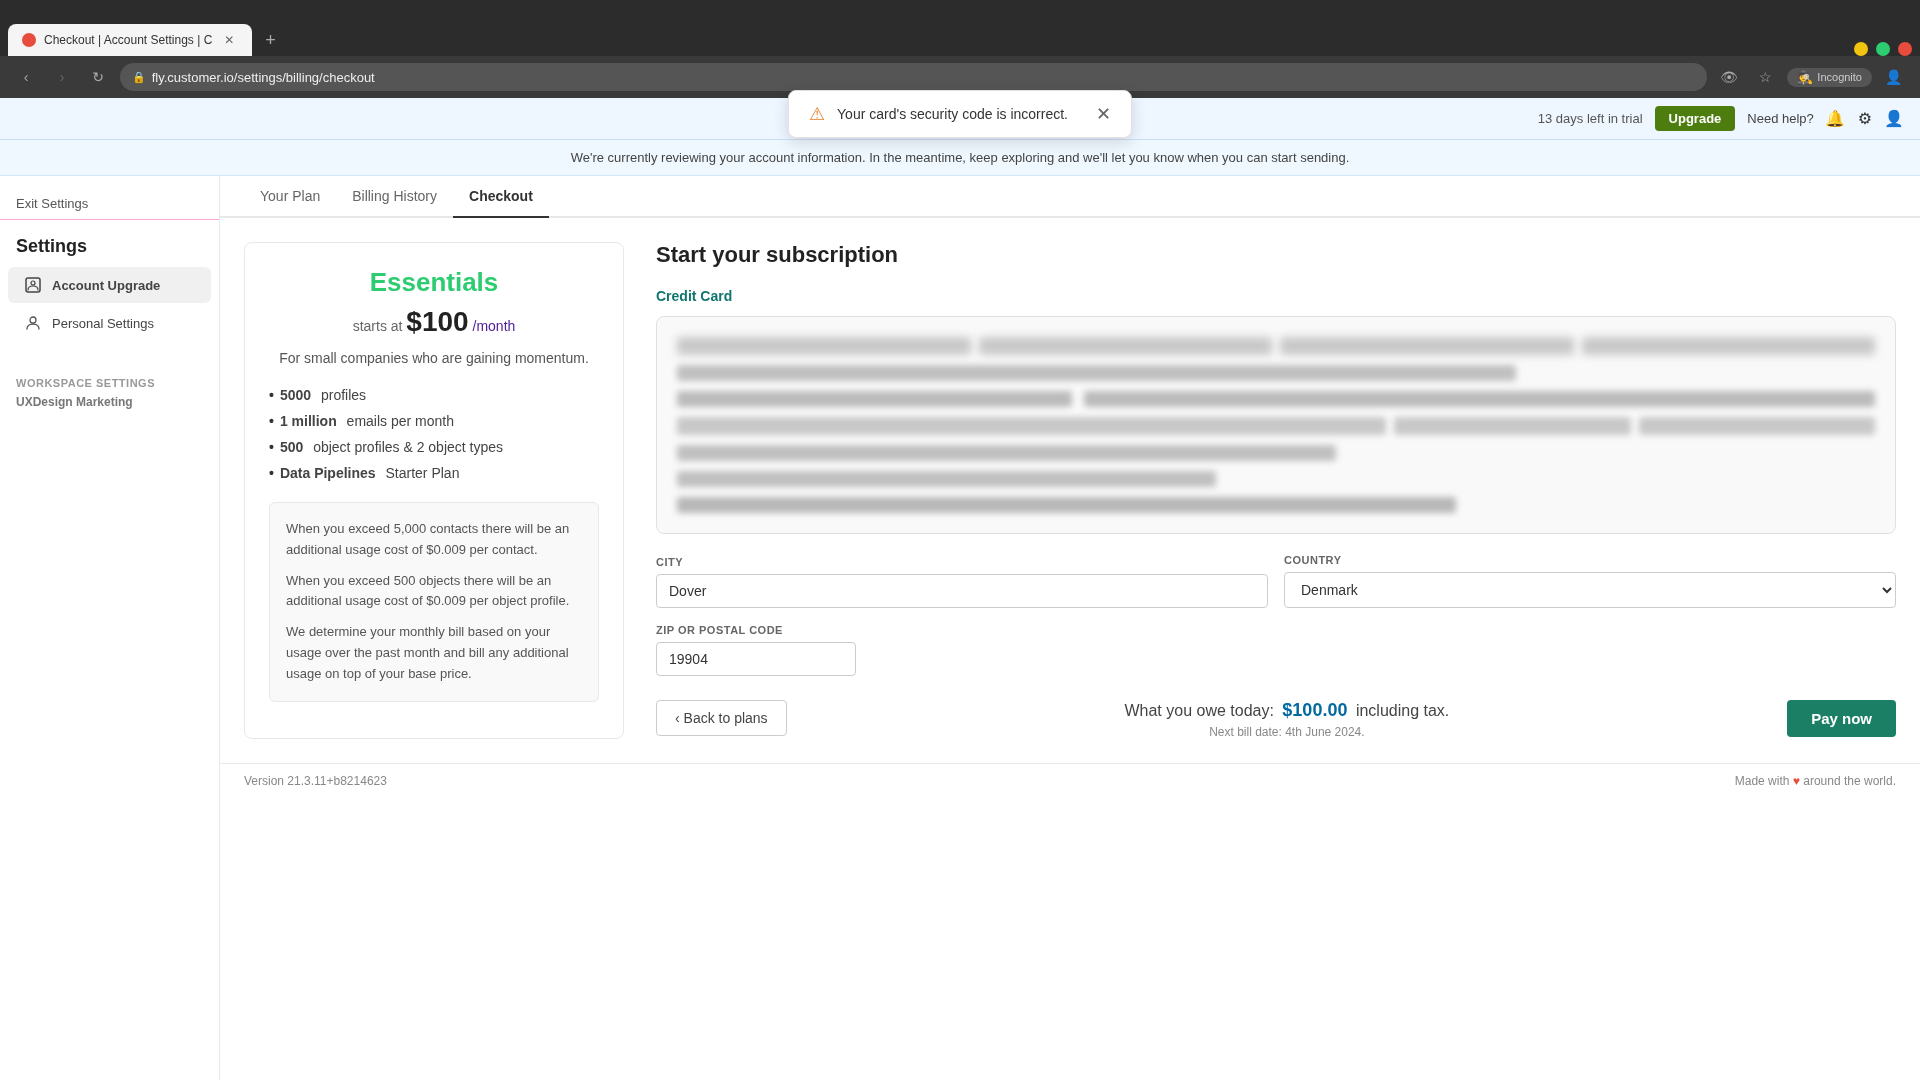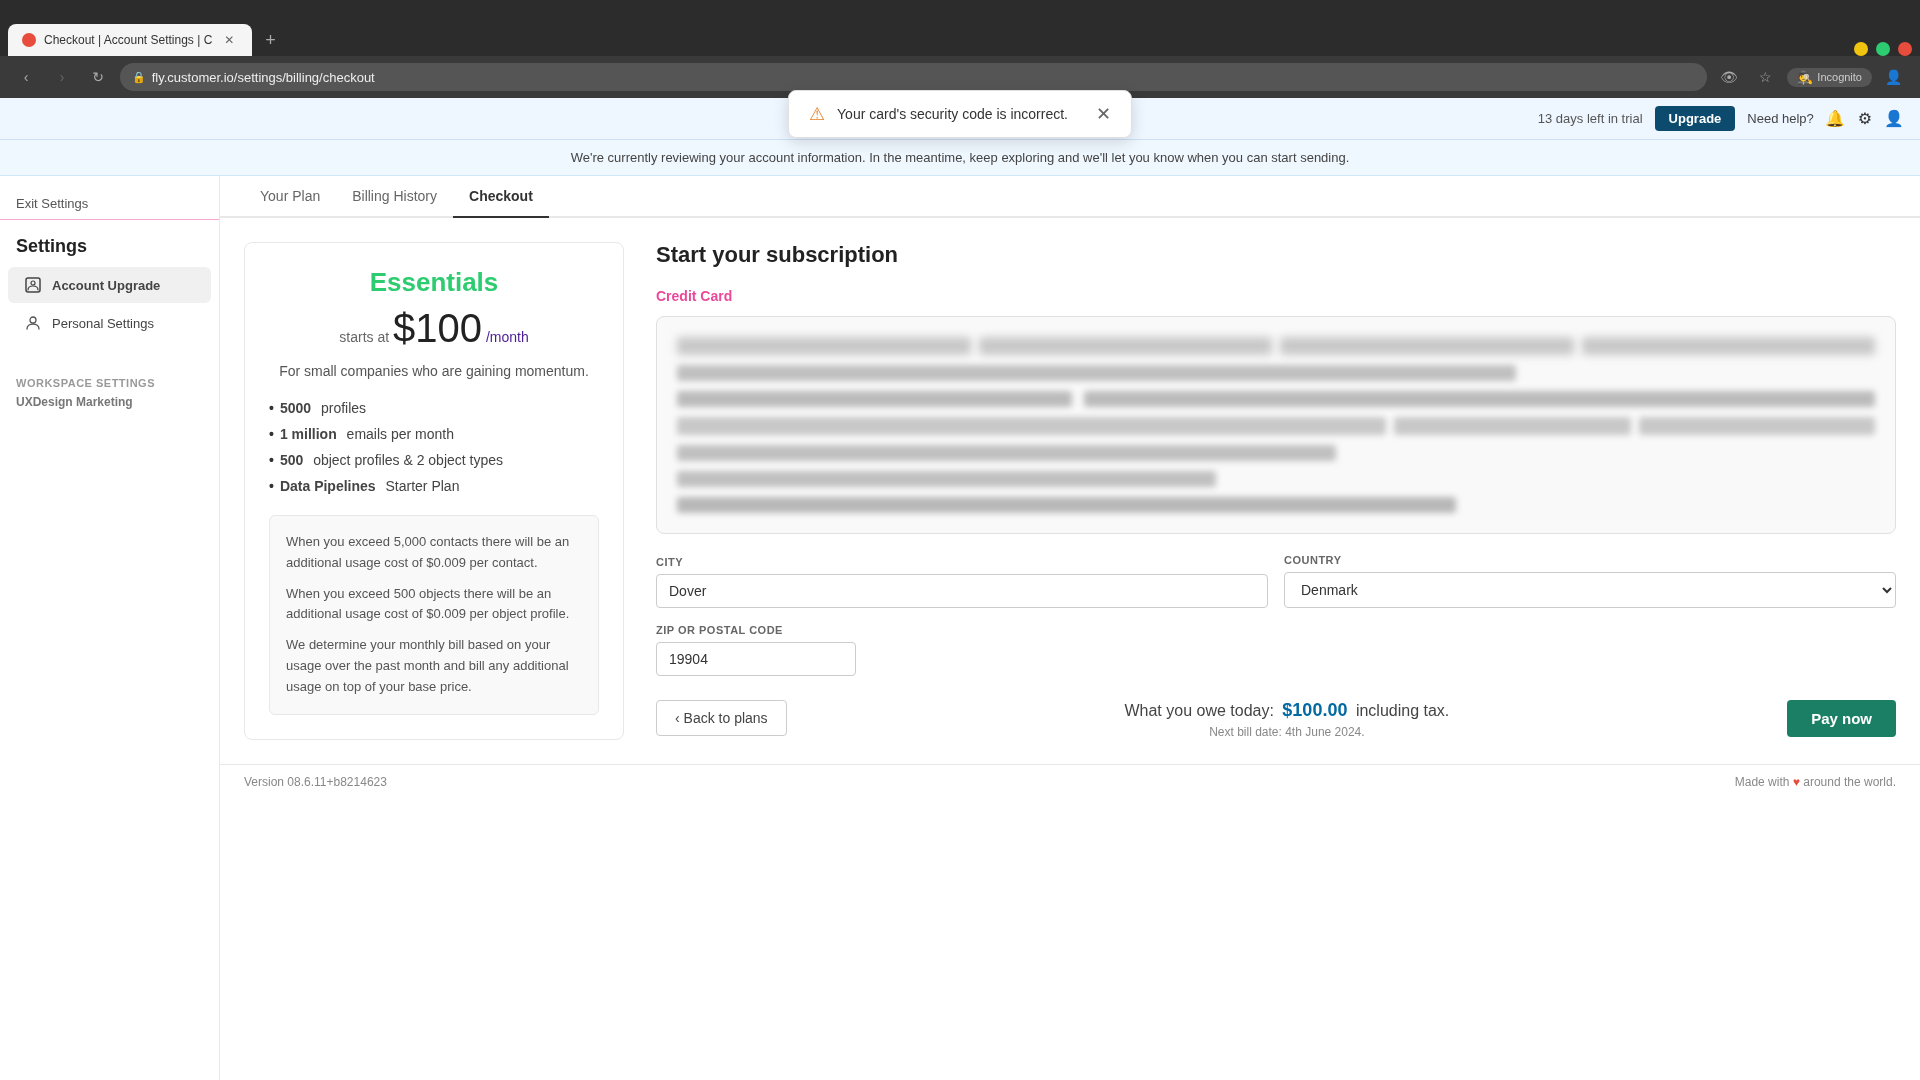--- a/index.html
+++ b/index.html
@@ -36,37 +36,37 @@
     .tab { padding: 12px 16px; font-size: 14px; color: #666; cursor: pointer; border-bottom: 2px solid transparent; margin-bottom: -2px; }
     .tab.active { color: #333; border-bottom: 2px solid #333; font-weight: 600; }
 
     
     .checkout-layout { display: flex; padding: 24px; gap: 0; min-height: 500px; }
 
     
     .plan-panel { width: 380px; padding: 24px; border: 1px solid #e8e8e8; border-radius: 8px; margin-right: 24px; }
     .plan-name { font-size: 26px; font-weight: 700; color: #2ecc71; text-align: center; margin-bottom: 8px; }
     .plan-price { text-align: center; margin-bottom: 12px; color: #444; font-size: 14px; }
-    .plan-price .price-amount { font-size: 40px; font-weight: 400; color: #222; }
+    .plan-price .price-amount { font-size: 28px; font-weight: 700; color: #222; }
     .plan-price .per-month { font-size: 14px; color: #4c1d95; }
     .plan-description { text-align: center; color: #555; font-size: 14px; margin-bottom: 16px; }
     .plan-features { list-style: none; padding: 0 0 16px 0; }
     .plan-features li { padding: 5px 0; font-size: 14px; color: #444; display: flex; align-items: center; gap: 6px; }
     .plan-features li::before { content: "•"; color: #333; font-weight: bold; }
     .plan-features li strong { font-weight: 700; }
     .overage-box { background: #f9f9f9; border: 1px solid #e8e8e8; border-radius: 6px; padding: 16px; font-size: 13px; color: #555; line-height: 1.6; }
     .overage-box p { margin-bottom: 10px; }
     .overage-box p:last-child { margin-bottom: 0; }
 
     
     .subscription-panel { flex: 1; padding: 0 0 0 8px; }
     .subscription-title { font-size: 22px; font-weight: 700; color: #222; margin-bottom: 20px; }
 
     
-    .credit-card-label { font-size: 14px; font-weight: 600; color: #ec4899; margin-bottom: 12px; }
+    .credit-card-label { font-size: 14px; font-weight: 600; color: #0f766e; margin-bottom: 12px; }
     .card-form { background: #f9f9f9; border: 1px solid #e0e0e0; border-radius: 8px; padding: 20px; margin-bottom: 20px; }
 
     
     .address-row { display: flex; gap: 16px; margin-bottom: 16px; align-items: flex-end; }
     .field-group { display: flex; flex-direction: column; flex: 1; }
     .field-label { font-size: 11px; font-weight: 600; color: #666; text-transform: uppercase; letter-spacing: 0.5px; margin-bottom: 6px; }
     .field-input { border: 1px solid #ccc; border-radius: 4px; padding: 8px 12px; font-size: 14px; color: #333; background: white; }
     .field-select { border: 1px solid #ccc; border-radius: 4px; padding: 8px 12px; font-size: 14px; color: #333; background: white; width: 100%; appearance: auto; }
     .back-btn { border: 1px solid #ccc; background: white; border-radius: 4px; padding: 9px 18px; font-size: 14px; color: #444; cursor: pointer; display: flex; align-items: center; gap: 6px; }
     .pay-btn { background: #1a7f64; color: white; border: none; border-radius: 4px; padding: 10px 24px; font-size: 15px; font-weight: 600; cursor: pointer; }
@@ -123,21 +123,21 @@
   <div class="toast">
     <span class="toast-icon">⚠</span>
     <span>Your card's security code is incorrect.</span>
     <button class="toast-close">✕</button>
   </div>
 </div>
 
 <div style="background:#eef6ff; border-bottom:1px solid #cce0f5; height:42px; display:flex; align-items:center; padding:0 16px; gap:12px;">
   <div style="flex:1;"></div>
   <span style="font-size:13px;color:#555;">13 days left in trial</span>
-  <button style="background:#0c4a6e;color:white;border:none;border-radius:4px;padding:5px 14px;font-size:13px;font-weight:600;cursor:pointer;">Upgrade</button>
+  <button style="background:#4d7c0f;color:white;border:none;border-radius:4px;padding:5px 14px;font-size:13px;font-weight:600;cursor:pointer;">Upgrade</button>
   <span style="font-size:13px;color:#444;cursor:pointer;display:flex;align-items:center;gap:4px;">Need help?</span>
   <span style="font-size:16px;cursor:pointer;">🔔</span>
   <span style="font-size:16px;cursor:pointer;">⚙</span>
   <span style="font-size:16px;cursor:pointer;">👤</span>
 </div>
 
 <div class="info-banner">
   <span>We're currently reviewing your account information. In the meantime, keep exploring and we'll let you know when you can start sending.</span>
 </div>
 
@@ -277,21 +277,21 @@
             <div style="font-size:12px;color:#888;margin-top:4px;">Next bill date: 4th June 2024.</div>
           </div>
 
           <button class="pay-btn">Pay now</button>
         </div>
 
       </div>
     </div>
 
     <div class="footer">
-      <span>Version 08.6.11+b8214623</span>
+      <span>Version 21.3.11+b8214623</span>
       <span>
         <span>Made with</span>
         <span class="footer-heart"> ♥ </span>
         <span>around the world.</span>
       </span>
     </div>
 
   </div>
 </div>
 

